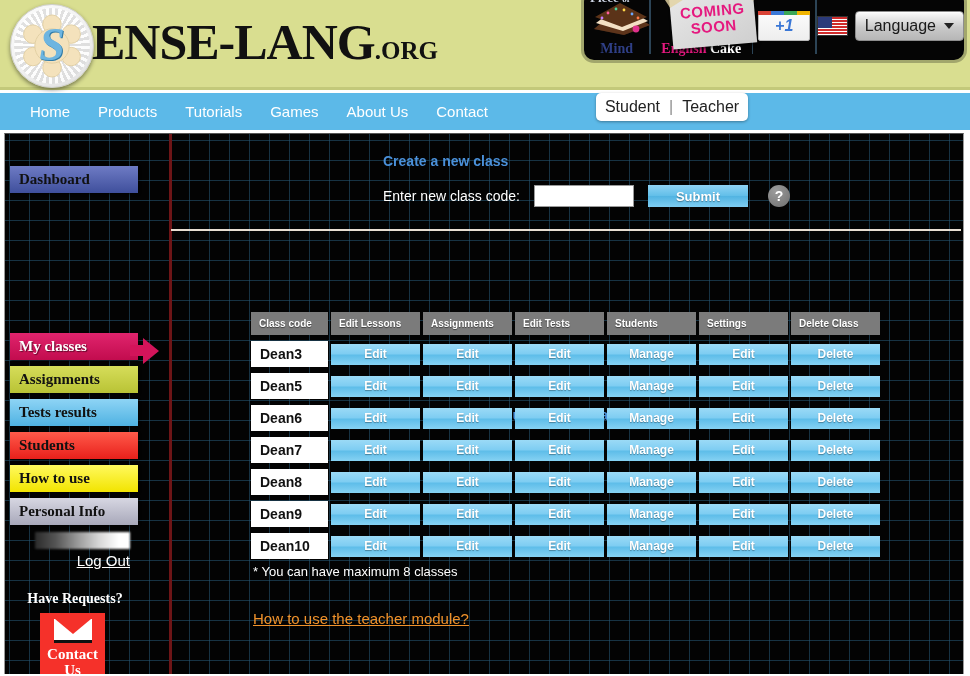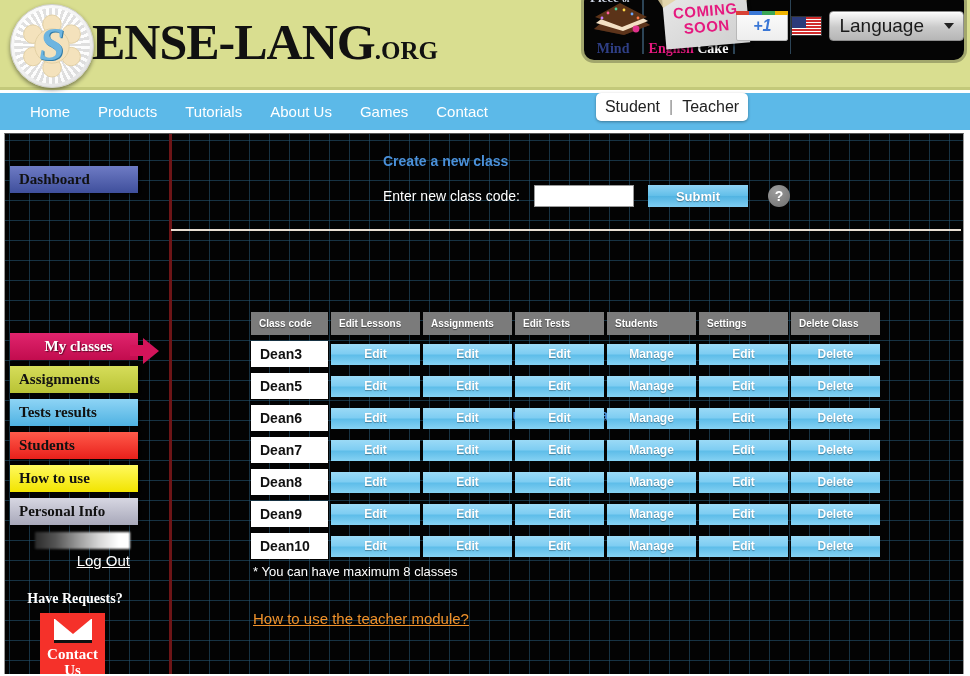--- a/index.html
+++ b/index.html
@@ -104,22 +104,22 @@
   .plusone .stripe { position: absolute; top: -1px; left: -1px; right: -1px; height: 4px; display: flex; }
   .plusone .stripe i { flex: 1; }
   .tp-lang { flex: 1; flex-direction: row; align-items: center; justify-content: center; gap: 7px; padding-bottom: 0; }
   .flag { width: 31px; height: 20px; position: relative; background: #fff; overflow: hidden; border: 1px solid #333; }
   .flag .stripes { position: absolute; inset: 0; background: repeating-linear-gradient(#d02c2c 0 1.6px, #ffffff 1.6px 3.1px); }
   .flag .canton { position: absolute; left: 0; top: 0; width: 14px; height: 11px; background: #2b3a7a; }
   .langbtn {
     height: 30px; min-width: 92px; padding: 0 9px;
     background: linear-gradient(#fdfdfd,#c9c9c9 55%,#b6b6b6);
     border: 1px solid #8d8d8d; border-radius: 4px;
-    display: flex; align-items: center; justify-content: center; gap: 20px;
-    font-size: 19px; color: #1a1a1a;
+    display: flex; align-items: center; justify-content: center; gap: 8px;
+    font-size: 16px; color: #1a1a1a;
     box-shadow: inset 0 1px 0 #fff;
   }
   .caret { width: 0; height: 0; border-left: 5px solid transparent; border-right: 5px solid transparent;
            border-top: 6px solid #222; }
 
   
   .nav {
     position: absolute; left: 0; top: 93px; width: 970px; height: 37px;
     background: #5cb9e8;
     display: flex; align-items: center; gap: 0;
@@ -334,39 +334,39 @@
           <span class="caret"></span>
         </div>
       </div>
     </div>
   </div>
 
   <div class="nav">
     <a href="#">Home</a>
     <a href="#">Products</a>
     <a href="#">Tutorials</a>
+    <a href="#">Games</a>
     <a href="#">About Us</a>
-    <a href="#">Games</a>
     <a href="#">Contact</a>
   </div>
   <div class="toggle">
     <span>Student</span>
     <span class="sep">|</span>
     <span>Teacher</span>
   </div>
 
   <div class="content">
     <div class="redline"></div>
     <div class="hrline"></div>
 
     <div class="sidebar">
       <div class="sbtn" style="top:32px;background:linear-gradient(#6e7bc4,#3f4f9c);">
         <span>Dashboard</span>
       </div>
-      <div class="sbtn light" style="top:199px;top:199px;background:linear-gradient(#e0246d,#c20c4e);justify-content:center;">
+      <div class="sbtn light" style="top:199px;top:199px;background:linear-gradient(#e0246d,#c20c4e);">
         <span>My classes</span>
       </div>
       <div class="arrow">
           <div class="stem"></div>
           <div class="head"></div>
         </div>
       <div class="sbtn" style="top:232px;background:linear-gradient(#d6dd5a,#b9c335);">
         <span>Assignments</span>
       </div>
       <div class="sbtn" style="top:265px;background:linear-gradient(#8ed4f5,#4fb2e2);">

